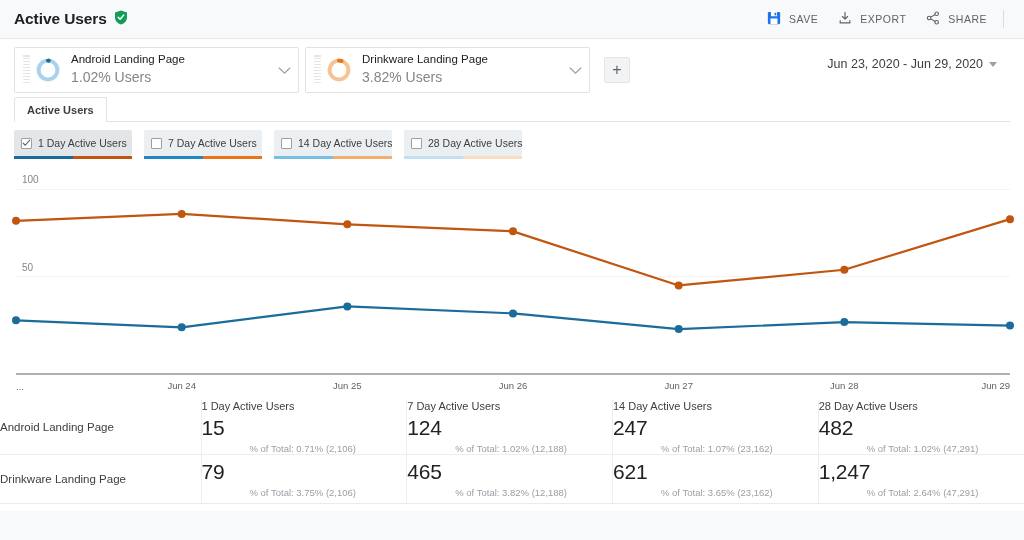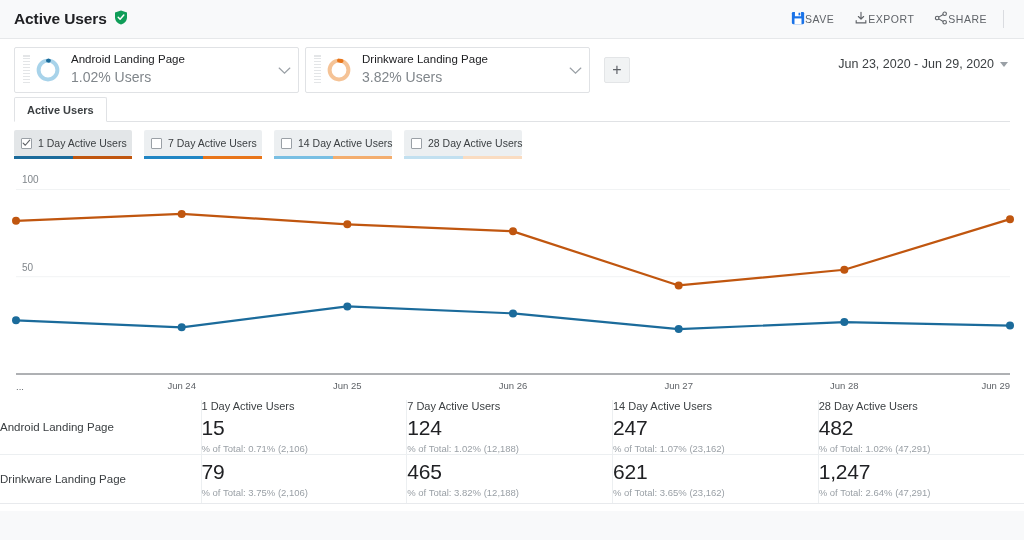--- a/index.html
+++ b/index.html
@@ -19,21 +19,21 @@
     height:38px; display:flex; align-items:center;
     padding:0 14px; background:#f8f9fa;
   }
   .hdr-title {
     font-size:15.5px; font-weight:bold; color:#202124;
     letter-spacing:-0.1px;
   }
   .shield { margin-left:7px; display:inline-block; vertical-align:-2px; }
   .hdr-actions { margin-left:auto; display:flex; align-items:center; gap:0; }
   .act {
-    display:flex; align-items:center; gap:0;
+    display:flex; align-items:center; gap:8px;
     font-size:10.5px; color:#5f6368; letter-spacing:.5px;
     padding:4px 10px; cursor:pointer; white-space:nowrap;
   }
   .act .lbl { font-weight:500; }
   .vdiv { width:1px; height:18px; background:#dadce0; margin:0 6px; }
 
   
   .segbar {
     position:relative; height:58px;
     padding:4px 14px 0 14px;
@@ -55,21 +55,21 @@
   .seg-name { font-size:11.5px; color:#202124; }
   .seg-sub { font-size:14px; color:#80868b; margin-top:2px; }
   .seg-chev { position:absolute; right:7px; top:50%; transform:translateY(-50%); cursor:pointer; }
   .addbtn {
     width:26px; height:26px; margin-left:8px;
     background:#f1f3f4; border:1px solid #e3e5e7; border-radius:2px;
     display:flex; align-items:center; justify-content:center;
     color:#5f6368; font-size:16px; line-height:1; cursor:pointer;
   }
   .daterange {
-    position:absolute; right:16px; top:18px;
+    position:absolute; right:27px; top:18px;
     font-size:12.5px; color:#3c4043; cursor:pointer;
     display:flex; align-items:center; gap:6px;
   }
   .daterange .caret { border-left:4px solid transparent; border-right:4px solid transparent;
     border-top:5px solid #9aa0a6; }
 
   
   .tabwrap { background:#fff; padding:0 14px; position:relative; }
   .tabrow { display:flex; align-items:flex-end; height:26px; border-bottom:1px solid #e0e2e5; }
   .tab {
@@ -106,21 +106,21 @@
   .axisline { stroke:#5f6368; stroke-width:1; }
 
   
   .tblwrap { background:#fff; }
   table.dt { width:100%; border-collapse:collapse; table-layout:fixed; }
   table.dt td { vertical-align:middle; padding:0; }
   .c-name { width:201px; padding-left:22px; font-size:11.5px; color:#3c4043; }
   .c-met { border-left:1px solid #eceff1; padding:7px 0 8px 16px; }
   .m-hdr { font-size:11px; color:#3c4043; margin-bottom:2px; height:14px; }
   .m-val { font-size:21px; color:#202124; font-weight:normal; line-height:1.15; letter-spacing:-0.2px; }
-  .m-sub { font-size:9.5px; color:#9aa0a6; margin-top:3px; }
+  .m-sub { font-size:9.5px; color:#9aa0a6; margin-top:3px;margin-left:48px; }
   tr.r1 td { border-bottom:1px solid #eceff1; }
   tr.r1 .c-met { height:52px; }
   tr.r2 .c-met { height:48px; }
   .tbl-btm { border-top:1px solid #e8eaed; height:8px; background:#fff; }
 </style>
 </head>
 <body>
 
 <div class="page">
 

